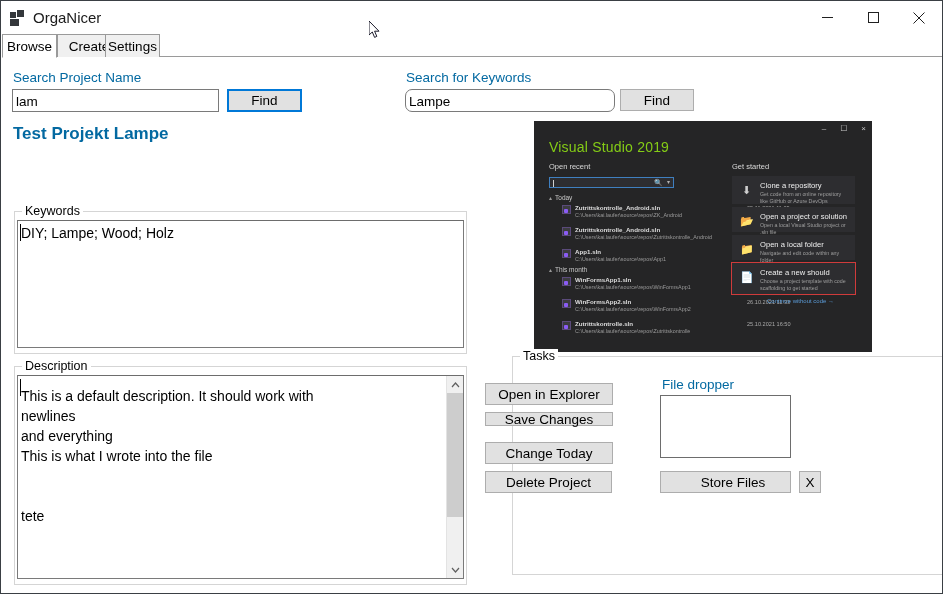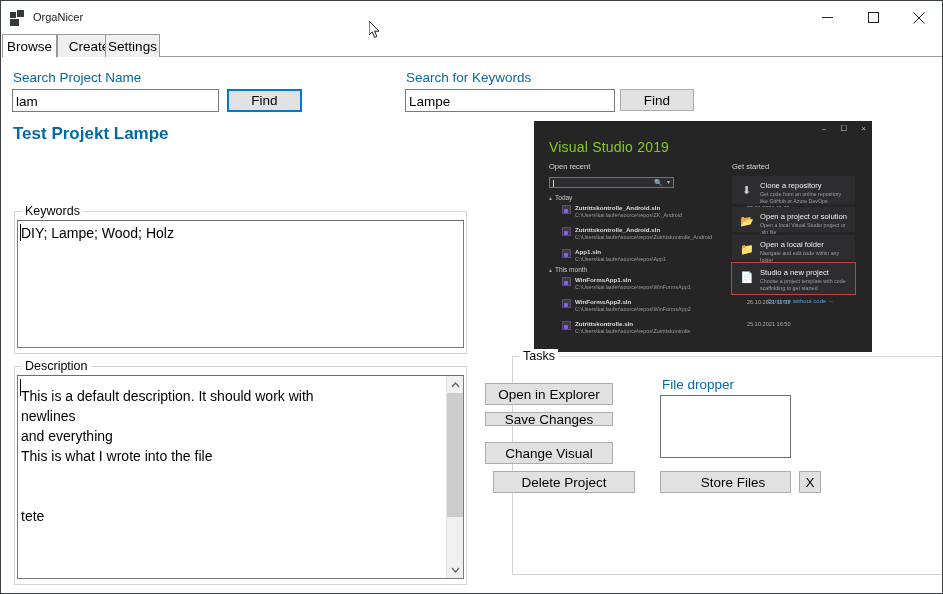--- a/index.html
+++ b/index.html
@@ -31,21 +31,21 @@
     margin-left: 9px; margin-right: 7px;
     position: relative; flex: none;
   }
   .title-icon i {
     position: absolute; display: block; background: #34373b;
   }
   .title-icon i.a { left: 0px;  top: 2px;  width: 6px;  height: 6px; }
   .title-icon i.b { left: 7px;  top: 0px;  width: 7px;  height: 7px; }
   .title-icon i.c { left: 0px;  top: 9px;  width: 9px;  height: 7px; }
   .title-text {
-    font-size: 11px; color: #1b1b1b;
+    font-size: 15px; color: #1b1b1b;
     line-height: 1; user-select: none;
   }
   .win-controls {
     position: absolute; right: 0; top: 0;
     height: 33px; display: flex;
   }
   .win-btn {
     width: 46px; height: 33px;
     display: flex; align-items: center; justify-content: center;
     color: #202020;
@@ -296,21 +296,21 @@
     </div>
   </div>
 
   <div class="lbl" style="left:12px; top:69px;">Search Project Name</div>
   <input class="tbox" style="left: 11px; top: 88px; width: 207px; height: 23px;" value="lam">
   <div class="btn focused" style="left:226px; top:88px; width:75px; height:23px;">
     <span>Find</span>
   </div>
 
   <div class="lbl" style="left:405px; top:69px;">Search for Keywords</div>
-  <input class="tbox" style="left: 404px; top: 88px; width: 210px; height: 23px;" value="Lampe">
+  <input class="tbox" style="left: 404px; top: 88px; width: 210px; height: 23px; border-radius: 7px;" value="Lampe">
   <div class="btn" style="left:619px; top:88px; width:74px; height:22px;">
     <span>Find</span>
   </div>
 
   <div class="lbl" style="left:12px; top:123px; font-size:17px; font-weight:bold;">Test Projekt Lampe</div>
 
   <div class="group" style="left:13px; top:203px; width:453px; height:150px;">
     <div class="gb-frame"></div>
     <div class="gb-title">Keywords</div>
     <div class="mtext" style="left:3px; top:16px; width:447px; height:128px;">
@@ -416,41 +416,41 @@
       <div class="ctitle">Open a project or solution</div>
       <div class="cdesc">Open a local Visual Studio project or .sln file</div>
     </div>
     <div class="vs-card" style="left:198px; top:114px; width:123px; height:25px;">
       <div class="cicon">📁</div>
       <div class="ctitle">Open a local folder</div>
       <div class="cdesc">Navigate and edit code within any folder</div>
     </div>
     <div class="vs-card highlight" style="left:198px; top:142px; width:123px; height:31px;">
       <div class="cicon">📄</div>
-      <div class="ctitle">Studio a new project</div>
+      <div class="ctitle">Create a new should</div>
       <div class="cdesc">Choose a project template with code scaffolding to get started</div>
     </div>
     <div class="vs-continue" style="left:233px; top:177px;">Continue without code →</div>
   </div>
 
   <div class="group" style="left:475px; top:348px; width:455px; height:226px;margin-left:36px;">
     <div class="gb-frame"></div>
     <div class="gb-title">Tasks</div>
   </div>
 
   <div class="btn" style="left:484px; top:382px; width:128px; height:22px;">
     <span>Open in Explorer</span>
   </div>
   <div class="btn" style="left:484px; top:411px; width:128px; height:14px;">
     <span>Save Changes</span>
   </div>
   <div class="btn" style="left:484px; top:441px; width:128px; height:22px;">
-    <span>Change Visual</span>
-  </div>
-  <div class="btn" style="left:484px; top:470px; width:142px; height:22px;margin-left:8px;">
+    <span>Change Today</span>
+  </div>
+  <div class="btn" style="left:484px; top:470px; width:127px; height:22px;">
     <span>Delete Project</span>
   </div>
 
   <div class="lbl" style="left:661px; top:376px;">File dropper</div>
   <div class="dropbox" style="left:659px; top:394px; width:131px; height:63px;"></div>
 
   <div class="btn" style="left:659px; top:470px; width:131px; height:22px;padding-left:15px;">
     <span>Store Files</span>
   </div>
   <div class="btn" style="left:798px; top:470px; width:22px; height:22px;">

